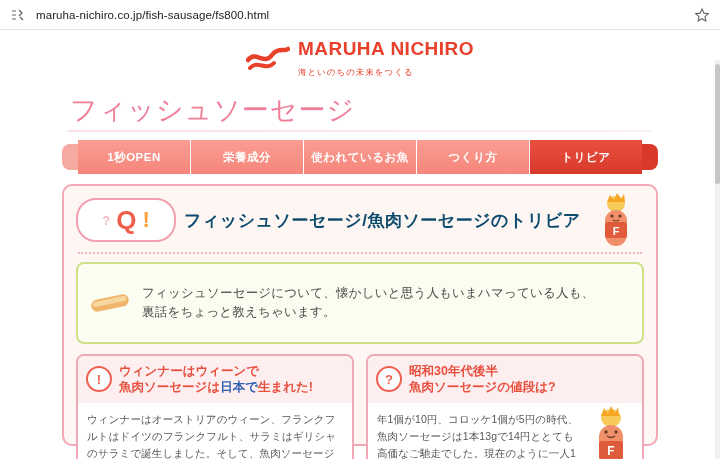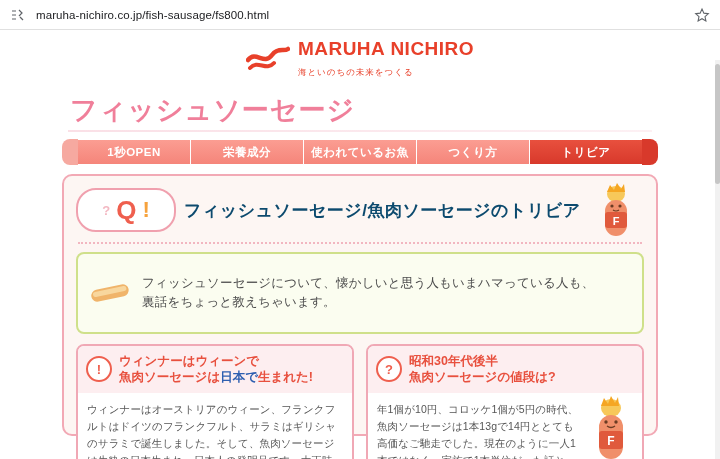--- a/index.html
+++ b/index.html
@@ -91,39 +91,39 @@
     font-size: 8.5px;
     color: #e8402a;
     letter-spacing: 1px;
     margin-top: 8px;
   }
 
   
   .page-title {
     padding: 10px 0 6px 70px;
     font-size: 27px;
-    font-weight: bold;
+    font-weight: normal;
     color: #f07f9a;
     letter-spacing: 1px;
     position: relative;
   }
   .page-title .title-underline {
     position: absolute;
     left: 68px;
     right: 68px;
     bottom: 2px;
     height: 2px;
     background: linear-gradient(to right, #f6c6d2, #fbe4ea);
     opacity: 0.55;
   }
 
   
   .tabs-row {
     margin: 6px 62px 0 62px;
-    height: 24px;
+    height: 34px;
     display: flex;
     align-items: stretch;
     position: relative;
   }
   .tab-cap {
     width: 16px;
     align-self: center;
     height: 26px;
     position: relative;
   }

